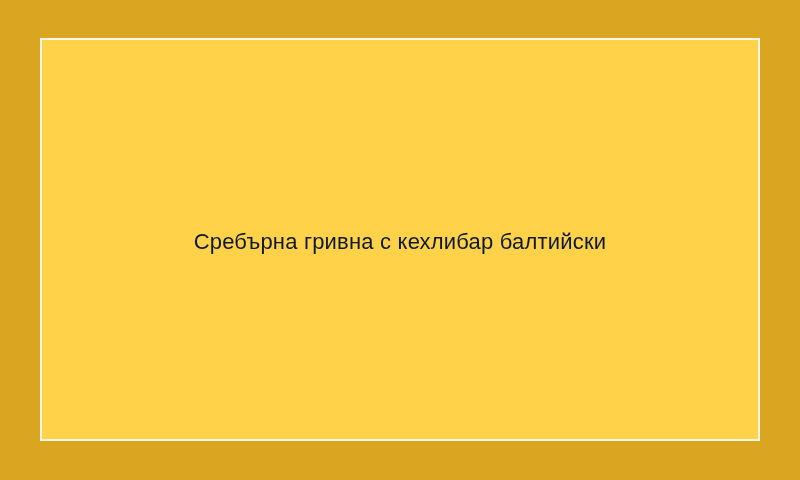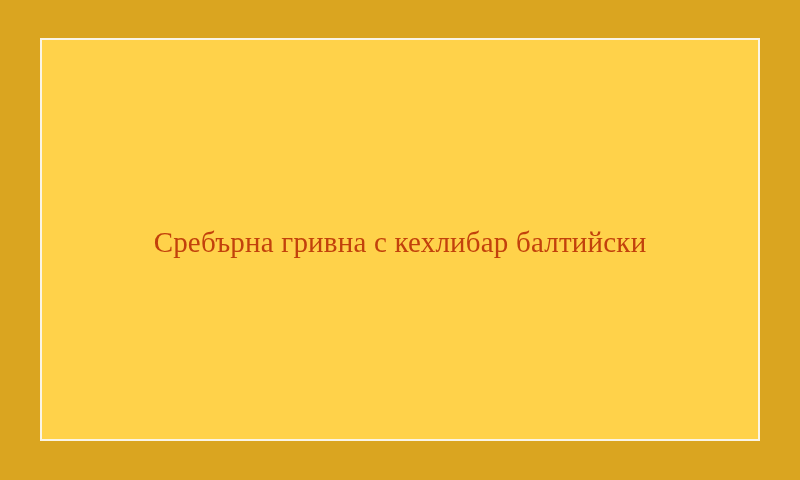--- a/index.html
+++ b/index.html
@@ -45,26 +45,26 @@
     right: 0;
     top: 202px;          
     transform: translateY(-50%);
     text-align: center;
     padding: 0 16px;
     box-sizing: border-box;
   }
 
   #caption-text {
     display: inline-block;
-    font-family: Liberation Serif, serif;
-    font-size: 29px;
+    font-family: Liberation Sans, sans-serif;
+    font-size: 22px;
     line-height: 28px;
     font-weight: 400;
     letter-spacing: 0.2px;
-    color: #c2410c;
+    color: #0f172a;
     white-space: nowrap;
   }
 </style>
 </head>
 <body>
 
 <div id="placeholder-canvas">
 
   <div id="image-panel">
 

